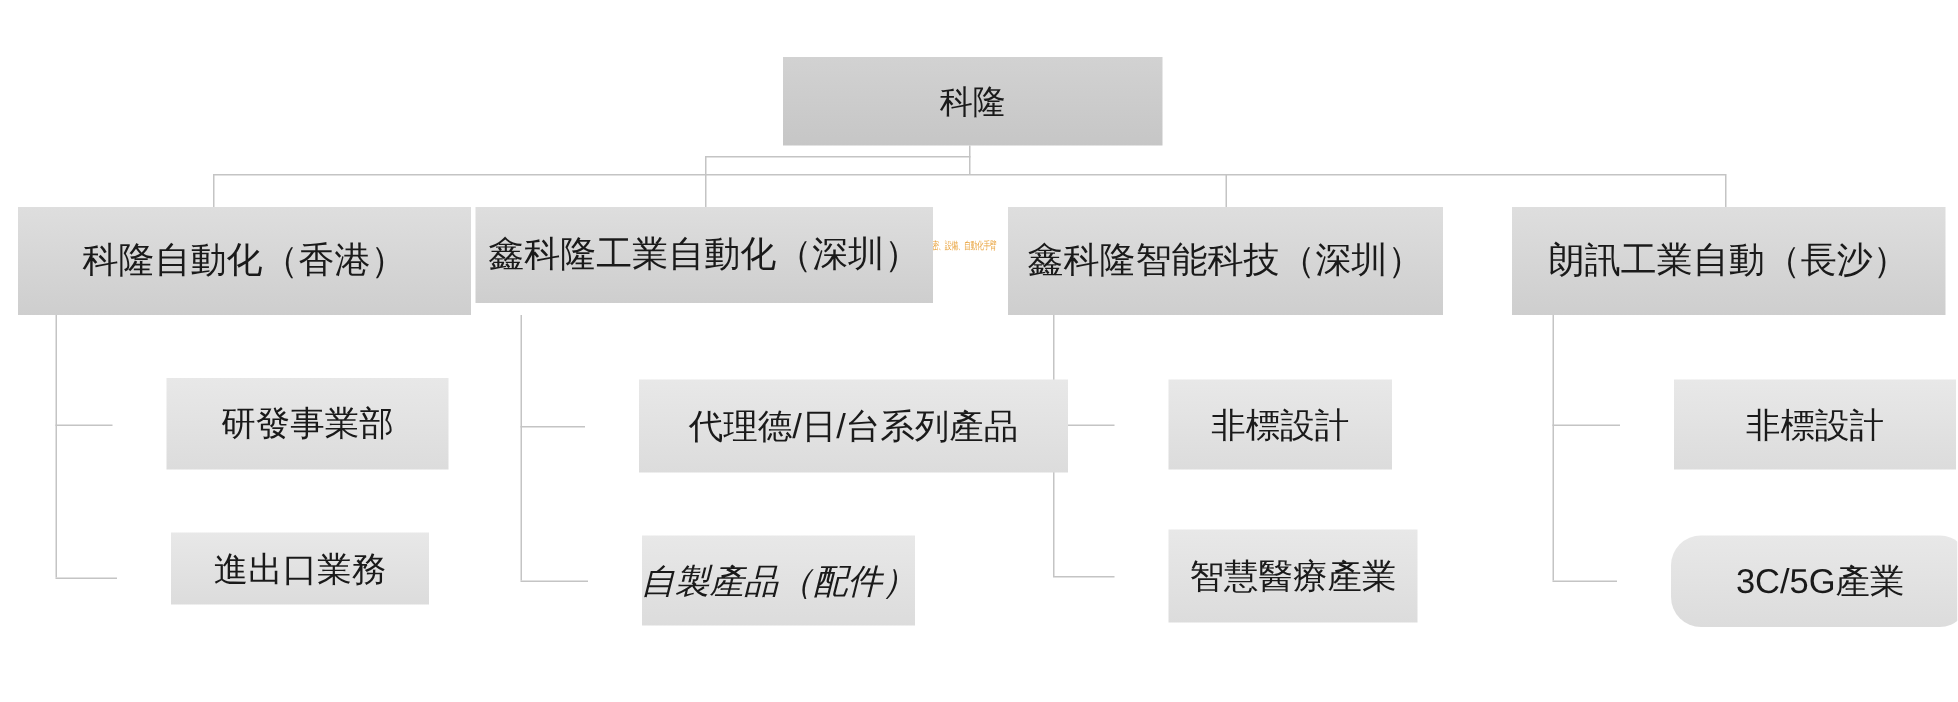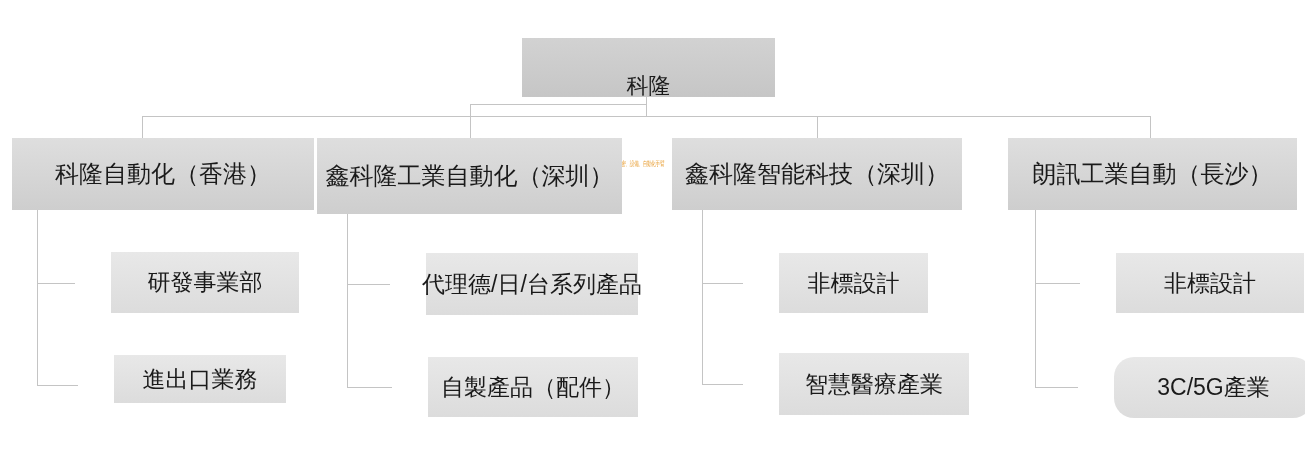--- a/index.html
+++ b/index.html
@@ -23,21 +23,20 @@
     align-items: center;
     justify-content: center;
     color: #1a1a1a;
     text-align: center;
     white-space: nowrap;
     line-height: 1;
   }
   .node.root {
     background: linear-gradient(#d2d2d2, #c6c6c6);
     font-size: 22px;
-    align-items: flex-end;
   }
   .node.branch {
     background: linear-gradient(#dedede, #cecece);
     font-size: 24px;
   }
   .node.child {
     background: linear-gradient(#e8e8e8, #dcdcdc);
     font-size: 23px;
     margin-left: 36px;
   }
@@ -90,48 +89,48 @@
 
   <div class="node root" style="left:522px; top:38px; width:253px; height:59px;">
     <span>科隆</span>
   </div>
 
   <div class="annotation">精密、設備、自動化手臂</div>
 
   <div class="node branch" style="left:12px; top:138px; width:302px; height:72px;">
     <span>科隆自動化（香港）</span>
   </div>
-  <div class="node branch" style="left:317px; top:138px; width:305px; height:76px;">
+  <div class="node branch" style="left:317px; top:138px; width:305px; height:64px;">
     <span>鑫科隆工業自動化（深圳）</span>
   </div>
   <div class="node branch" style="left:1008px; top:138px; width:289px; height:72px;">
     <span>朗訊工業自動（長沙）</span>
   </div>
   <div class="node branch" style="left:672px; top:138px; width:290px; height:72px;">
     <span>鑫科隆智能科技（深圳）</span>
   </div>
 
   <div class="node child" style="left:75px; top:252px; width:188px; height:61px;">
     <span>研發事業部</span>
   </div>
   <div class="node child" style="left:78px; top:355px; width:172px; height:48px;">
     <span>進出口業務</span>
   </div>
 
-  <div class="node child" style="left:390px; top:253px; width:212px; height:62px;">
+  <div class="node child" style="left:390px; top:253px; width:286px; height:62px;">
     <span>代理德/日/台系列產品</span>
   </div>
-  <div class="node child" style="left:392px; top:357px; width:210px; height:60px;">
+  <div class="node child" style="left:392px; top:357px; width:182px; height:60px;font-style:italic;">
     <span>自製產品（配件）</span>
   </div>
 
   <div class="node child" style="left:743px; top:253px; width:149px; height:60px;">
     <span>非標設計</span>
   </div>
-  <div class="node child" style="left:743px; top:353px; width:190px; height:62px;">
+  <div class="node child" style="left:743px; top:353px; width:166px; height:62px;">
     <span>智慧醫療產業</span>
   </div>
 
   <div class="node child" style="left:1080px; top:253px; width:188px; height:60px;">
     <span>非標設計</span>
   </div>
   <div class="node child" style="left:1078px; top:357px; width:199px; height:61px;border-radius:20px;">
     <span>3C/5G產業</span>
   </div>
 

